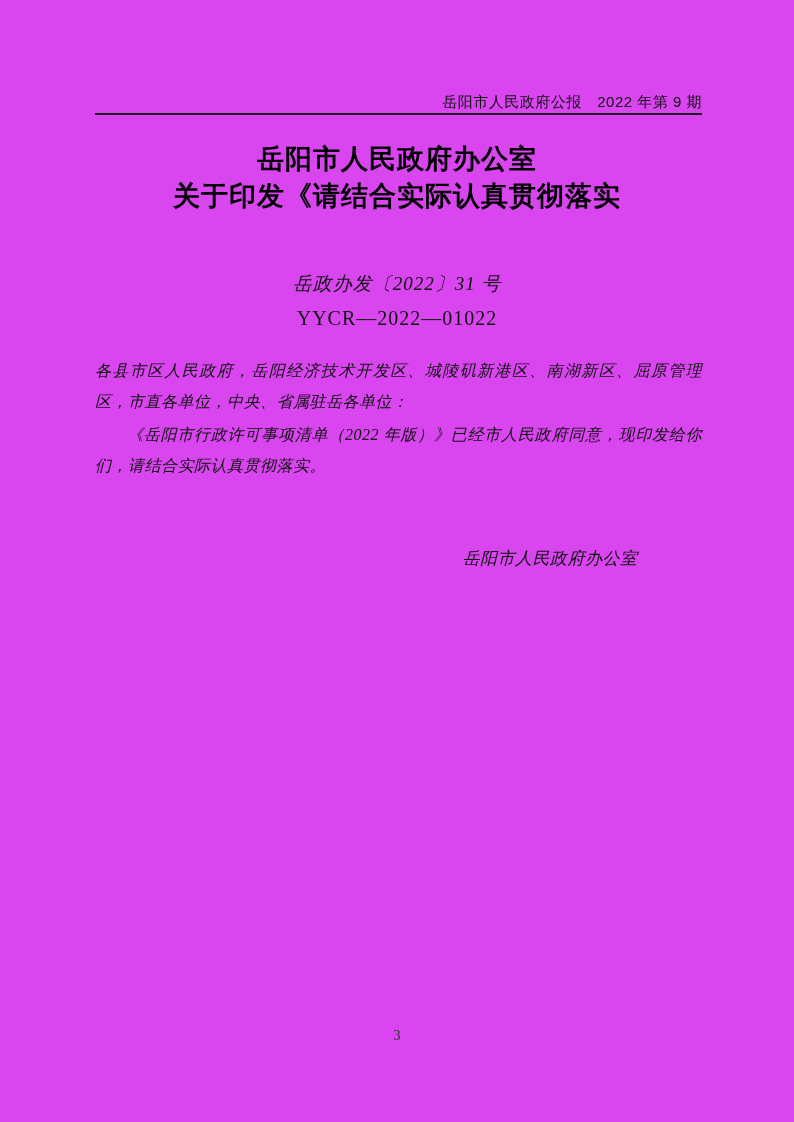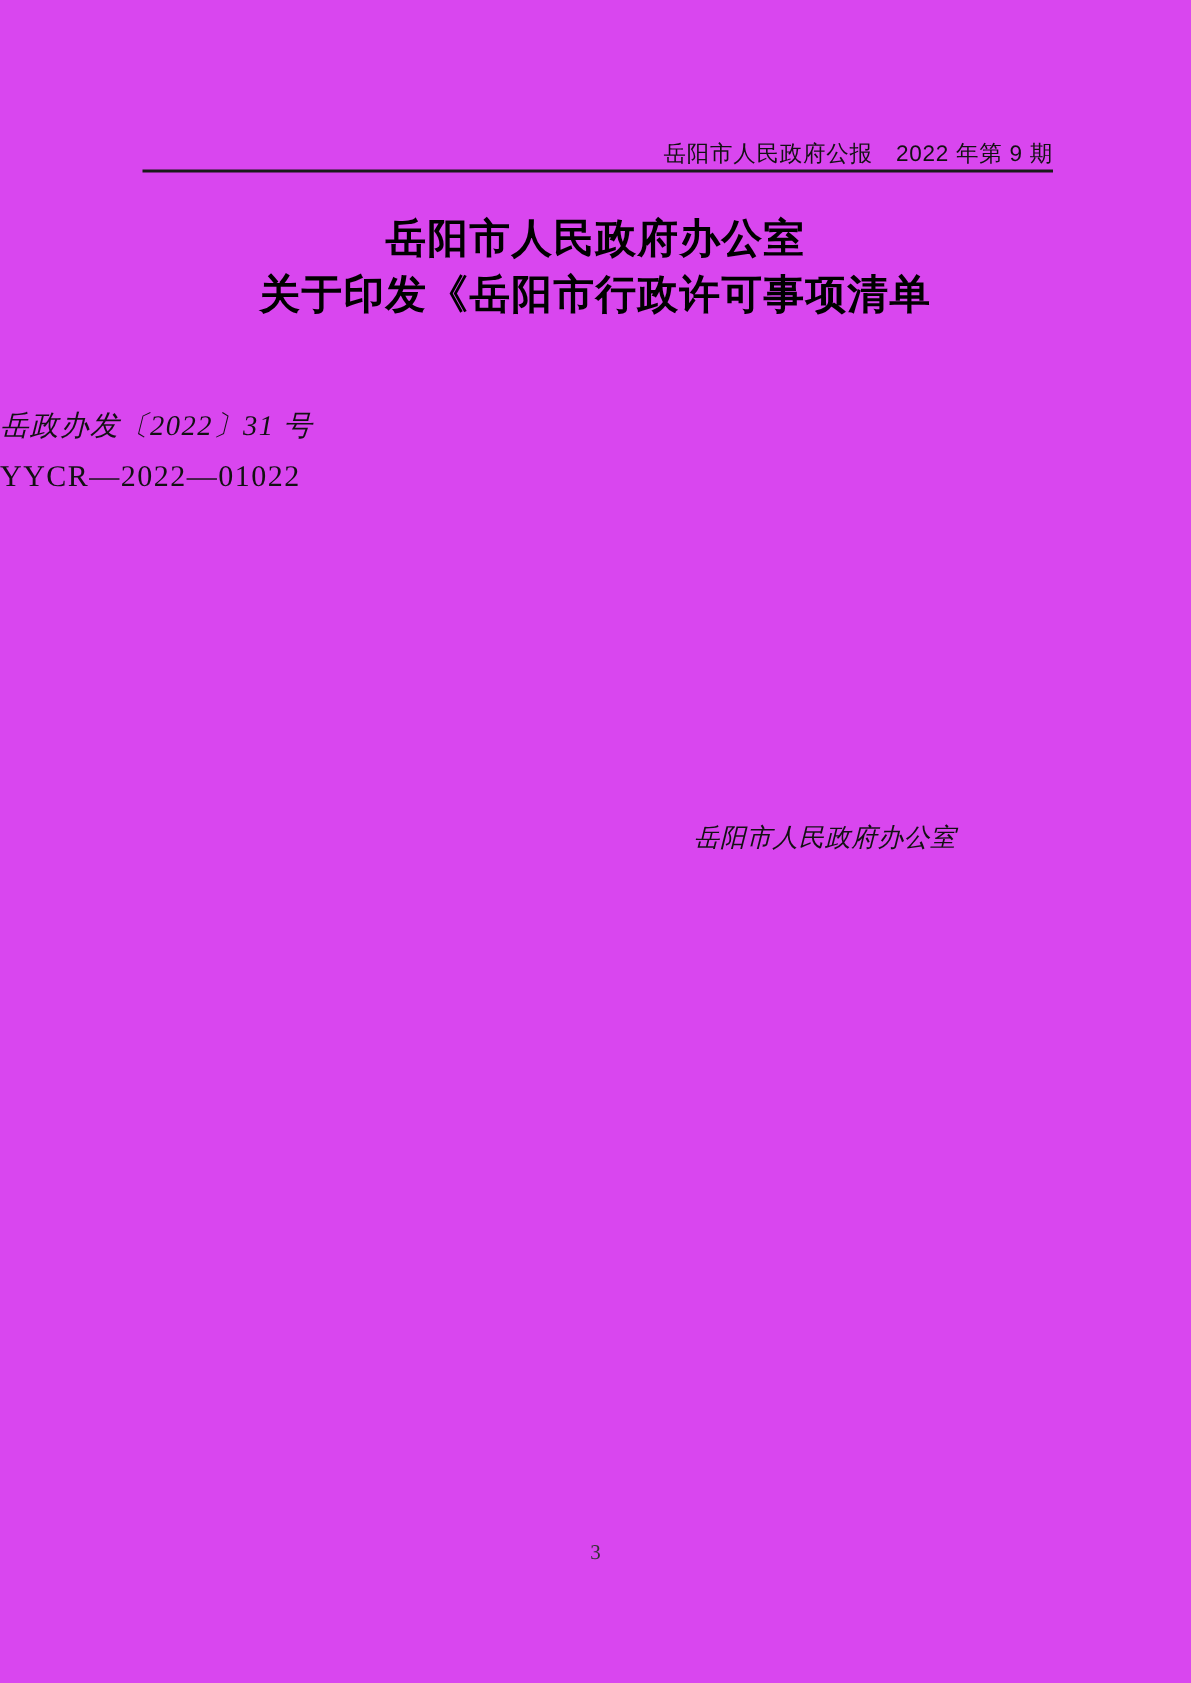--- a/index.html
+++ b/index.html
@@ -46,32 +46,32 @@
     font-size: 27px;
     line-height: 37px;
     letter-spacing: 1px;
     color: #000000;
   }
   .doc-number {
     position: absolute;
     top: 271px;
     left: 0;
     width: 100%;
-    text-align: left;
+    text-align: center;
     font-size: 19px;
     font-style: italic; 
     letter-spacing: 1px;
     color: #111111;
   }
   .doc-code {
     position: absolute;
     top: 307px;
     left: 0;
     width: 100%;
-    text-align: left;
+    text-align: center;
     font-family: "Liberation Serif", serif;
     font-size: 20px;
     letter-spacing: 1px;
     color: #111111;
   }
   .body-text {
     position: absolute;
     top: 355px;
     left: 95px;
     width: 607px;
@@ -109,27 +109,31 @@
 <body>
 
 <div class="page">
 
   <div class="gazette-header">岳阳市人民政府公报　2022 年第 9 期</div>
 
   <div class="header-rule"></div>
 
   <div class="notice-title">
     <div>岳阳市人民政府办公室</div>
-    <div>关于印发《岳阳市行政许可事项清单</div>
+    <div>关于印发《请结合实际认真贯彻落实</div>
   </div>
 
   <div class="doc-number">岳政办发〔2022〕31 号</div>
 
   <div class="doc-code">YYCR—2022—01022</div>
 
+  <div class="body-text">
+    <p>各县市区人民政府，岳阳经济技术开发区、城陵矶新港区、南湖新区、屈原管理区，市直各单位，中央、省属驻岳各单位：</p>
+    <p class="indented">《岳阳市行政许可事项清单（2022 年版）》已经市人民政府同意，现印发给你们，请结合实际认真贯彻落实。</p>
+  </div>
 
   <div class="signature-block">
     <div>岳阳市人民政府办公室</div>
   </div>
 
   <div class="page-number">3</div>
 
 </div>
 
 </body></html>

